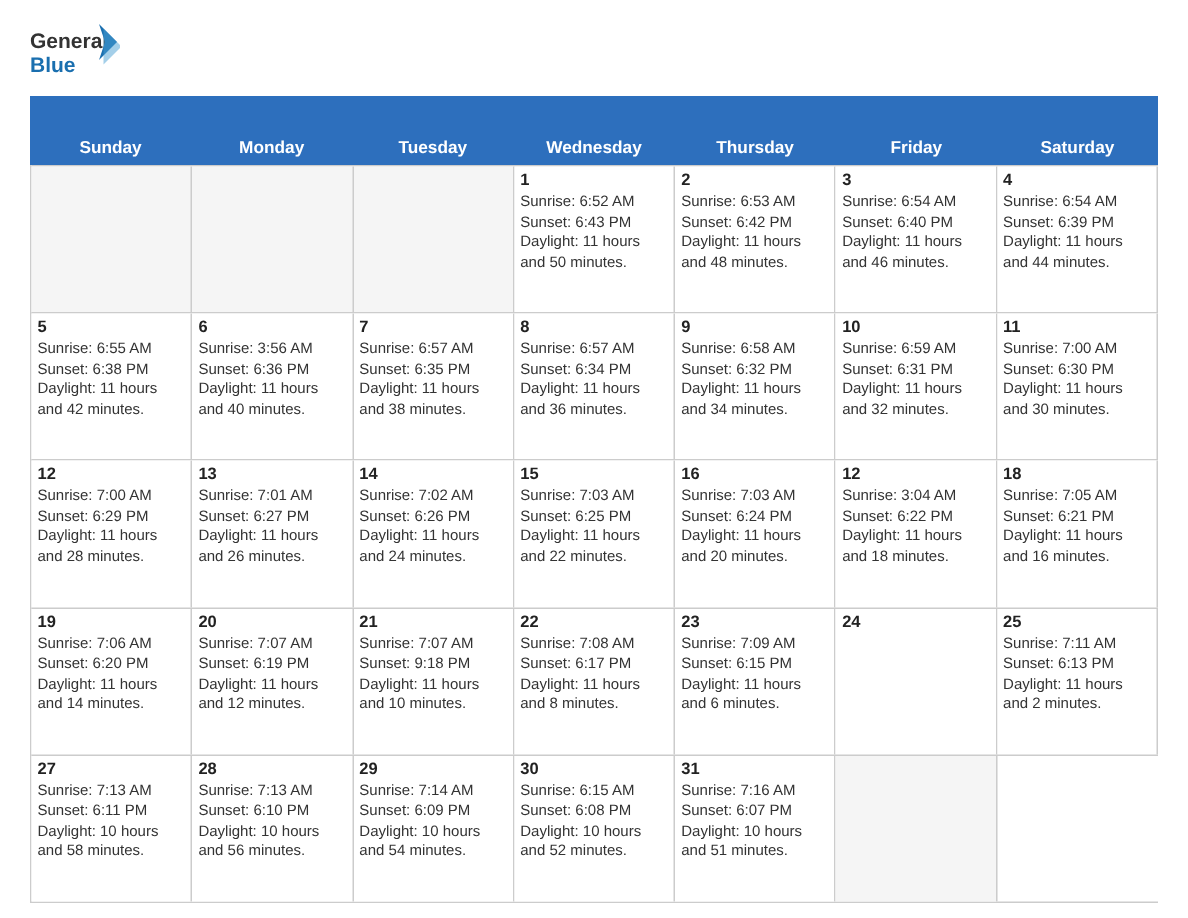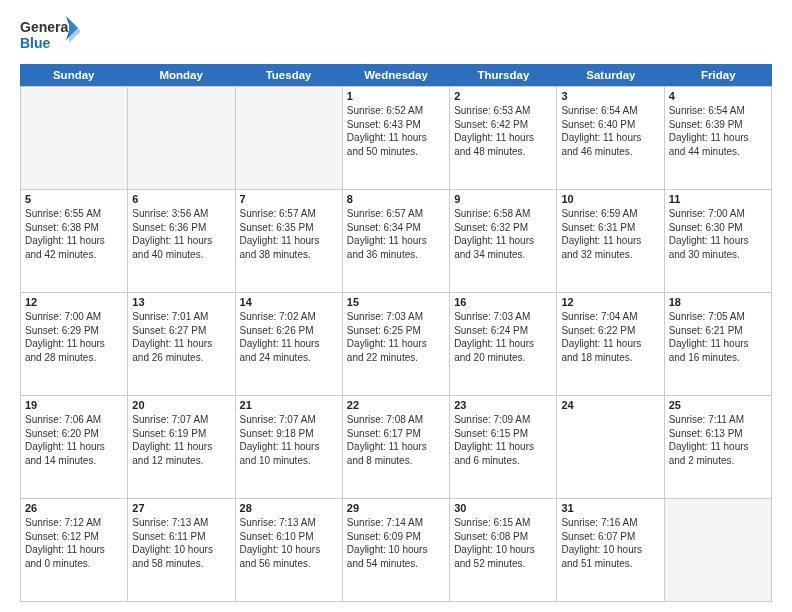--- a/index.html
+++ b/index.html
@@ -50,20 +50,21 @@
       display: grid;
       grid-template-columns: repeat(7, 1fr);
       background: #2d6fbd;
     }
     .cal-header-cell {
       color: #fff;
       font-size: 11.5px;
       font-weight: bold;
       text-align: center;
       padding: 5px 2px;
+      margin-top: 24px;
     }
     .cal-body {
       display: flex;
       flex-direction: column;
       flex: 1;
       border-left: 1px solid #ccc;
       border-bottom: 1px solid #ccc;
     }
     .cal-row {
       display: grid;
@@ -114,22 +115,22 @@
     </div>
   </div>
 
   <div class="calendar">
     <div class="cal-header">
     <div class="cal-header-cell">Sunday</div>
         <div class="cal-header-cell">Monday</div>
         <div class="cal-header-cell">Tuesday</div>
         <div class="cal-header-cell">Wednesday</div>
         <div class="cal-header-cell">Thursday</div>
+        <div class="cal-header-cell">Friday</div>
         <div class="cal-header-cell">Saturday</div>
-        <div class="cal-header-cell">Friday</div>
       </div>
     <div class="cal-body">
     <div class="cal-row">
           <div class="cal-cell empty"></div>
           <div class="cal-cell empty"></div>
           <div class="cal-cell empty"></div>
           <div class="cal-cell">
             <div class="day-num">1</div>
             <div class="day-info">Sunrise: 6:52 AM
 Sunset: 6:43 PM
@@ -240,21 +241,21 @@
           </div>
           <div class="cal-cell">
             <div class="day-num">16</div>
             <div class="day-info">Sunrise: 7:03 AM
 Sunset: 6:24 PM
 Daylight: 11 hours
 and 20 minutes.</div>
           </div>
           <div class="cal-cell">
             <div class="day-num">12</div>
-            <div class="day-info">Sunrise: 7:04 AM
+            <div class="day-info">Sunrise: 3:04 AM
 Sunset: 6:22 PM
 Daylight: 11 hours
 and 18 minutes.</div>
           </div>
           <div class="cal-cell">
             <div class="day-num">18</div>
             <div class="day-info">Sunrise: 7:05 AM
 Sunset: 6:21 PM
 Daylight: 11 hours
 and 16 minutes.</div>
@@ -301,27 +302,20 @@
           </div>
           <div class="cal-cell">
             <div class="day-num">25</div>
             <div class="day-info">Sunrise: 7:11 AM
 Sunset: 6:13 PM
 Daylight: 11 hours
 and 2 minutes.</div>
           </div>
         </div>
         <div class="cal-row">
-          <div class="cal-cell">
-            <div class="day-num">26</div>
-            <div class="day-info">Sunrise: 7:12 AM
-Sunset: 6:12 PM
-Daylight: 11 hours
-and 0 minutes.</div>
-          </div>
           <div class="cal-cell">
             <div class="day-num">27</div>
             <div class="day-info">Sunrise: 7:13 AM
 Sunset: 6:11 PM
 Daylight: 10 hours
 and 58 minutes.</div>
           </div>
           <div class="cal-cell">
             <div class="day-num">28</div>
             <div class="day-info">Sunrise: 7:13 AM

